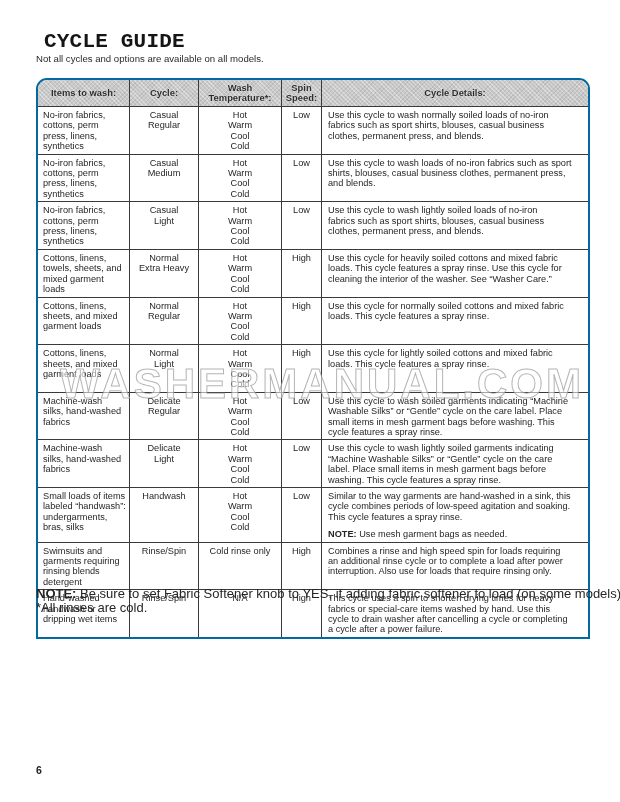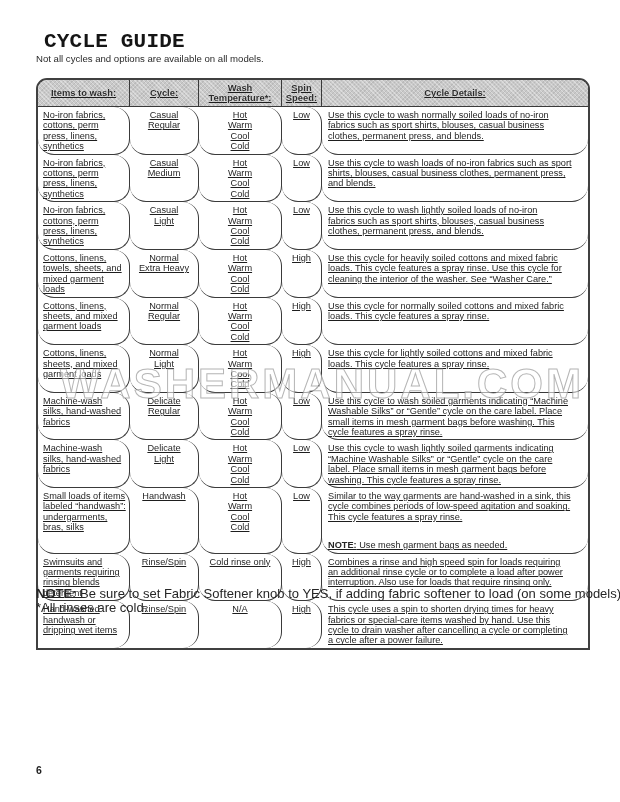--- a/index.html
+++ b/index.html
@@ -5,37 +5,37 @@
   html, body { margin: 0; padding: 0; background: #ffffff; }
   body { width: 620px; height: 802px; position: relative; overflow: hidden;
          font-family: "Liberation Sans", sans-serif; color: #1e1e1e; }
   .title { position: absolute; left: 36px; top: 22px; margin: 8px;
            font-family: Liberation Mono, monospace; font-weight: bold; font-size: 21px;
            letter-spacing: 0.2px; color: #151515; }
   .intro { position: absolute; left: 36px; top: 53px; font-size: 9.6px; line-height: 11px; color: #2a2a2a; }
   .intro div { white-space: nowrap; }
   .tbl-wrap { position: absolute; left: 36px; top: 78px; width: 550px; }
   table { border-collapse: separate; border-spacing: 0; width: 550px; table-layout: fixed;
-          border: 2px solid #404040; border-radius: 11px 11px 0 0; overflow: hidden; text-decoration: underline; }
+          border: 2px solid #0369a1; border-radius: 11px 11px 0 0; overflow: hidden; }
   th { background-color: #c9c9c9;
        background-image: repeating-linear-gradient(45deg, rgba(255,255,255,0.35) 0 1px, rgba(0,0,0,0) 1px 3px),
                          repeating-linear-gradient(-45deg, rgba(0,0,0,0.08) 0 1px, rgba(0,0,0,0) 1px 3px);
        font-size: 9.4px; font-weight: bold; color: #2b2b2b; text-align: center; vertical-align: middle;
        height: 26px; padding: 0 2px; line-height: 10px;
        border-right: 1.5px solid #3a3a3a; border-bottom: 1.5px solid #3a3a3a;
        text-shadow: 0 0 1px #ffffff; }
   th:last-child, td:last-child { border-right: none; }
   td { font-size: 9.2px; line-height: 10.4px; color: #262626; vertical-align: top;
-       padding: 3px 4px 2px 4px; border-right: 1.5px solid #3a3a3a; border-bottom: 1.5px solid #3a3a3a; border-radius: 16px; }
+       padding: 3px 4px 2px 4px; border-right: 1.5px solid #3a3a3a; border-bottom: 1.5px solid #3a3a3a; }
   tr:last-child td { border-bottom: none; }
   td.c { text-align: center; }
   td.items { padding-left: 5px; }
   td.details { padding-left: 6px; padding-right: 10px; }
   .lines div { white-space: nowrap; }
-  .row-note { margin-top: 18px; }
+  .row-note { margin-top: 7px; }
   .row-note b { font-weight: bold; }
   .watermark { position: absolute; left: 52px; top: 360px; width: 540px; text-align: center;
                font-family: "Liberation Sans", sans-serif; font-weight: bold; font-size: 42px;
                letter-spacing: 3px; color: rgba(255,255,255,0.55);
                -webkit-text-stroke: 1px rgba(150,150,150,0.7); pointer-events: none; white-space: nowrap; }
   .notes { position: absolute; left: 36px; top: 588px; font-size: 13px; line-height: 11px; color: #262626; }
   .notes .n1 { white-space: nowrap; }
   .notes .n2 { margin-top: 3px; white-space: nowrap; }
   .page-num { position: absolute; left: 36px; top: 764px; font-size: 10.5px; font-weight: bold; color: #222; }
 </style>

